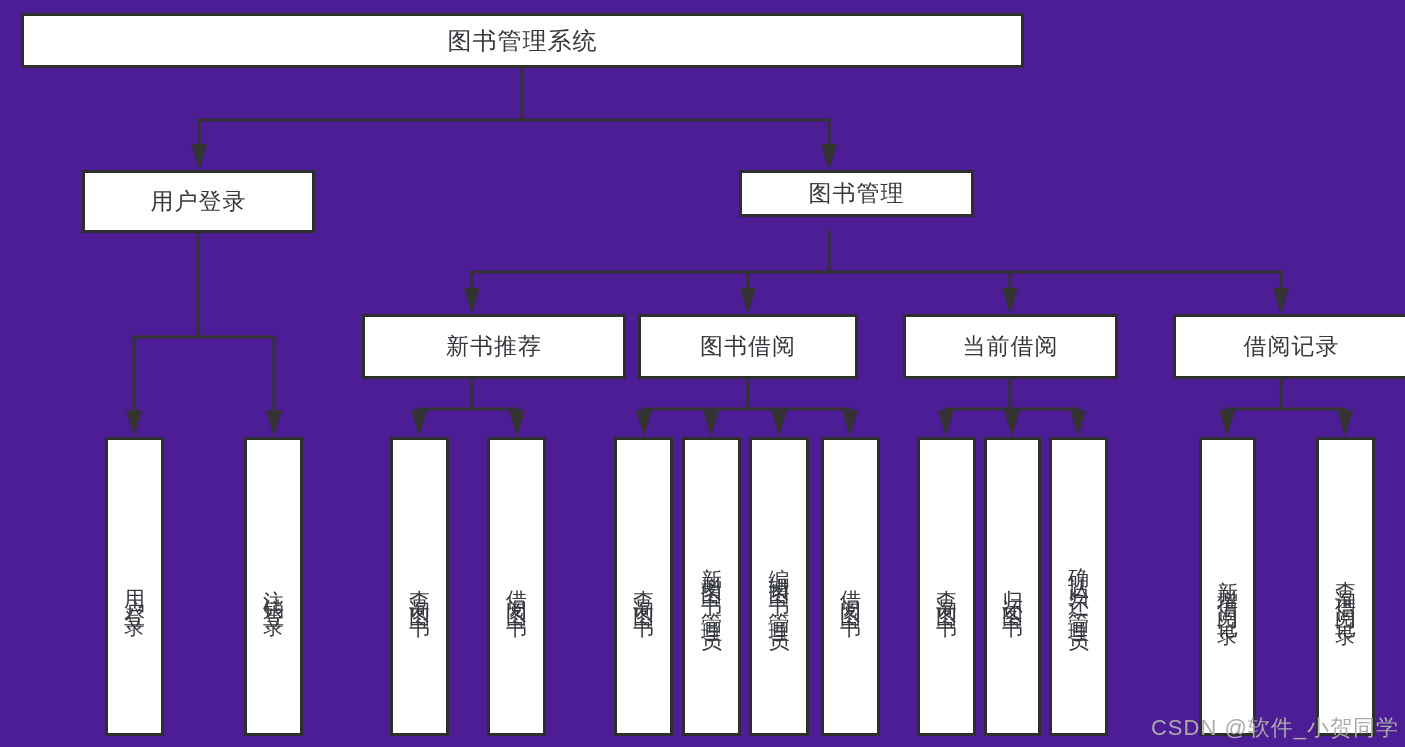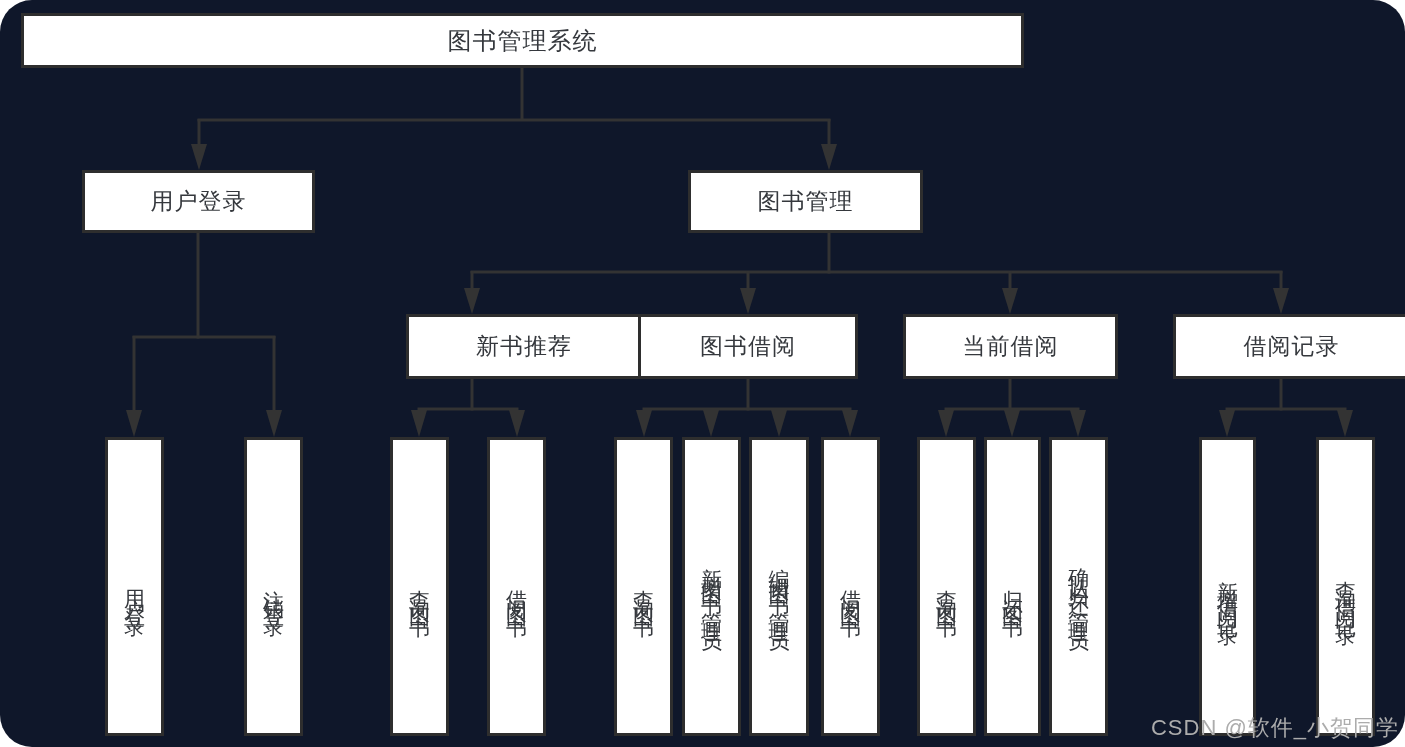--- a/index.html
+++ b/index.html
@@ -4,24 +4,23 @@
 <style>
   html, body {
     margin: 0;
     padding: 0;
     background: #ffffff;
   }
   .stage {
     position: relative;
     width: 1405px;
     height: 747px;
-    background: #0f172a;
+    background: #4c1d95;
     font-family: "Liberation Sans", "DejaVu Sans", sans-serif;
     overflow: hidden;
-    border-radius: 32px;
   }
   .connectors {
     position: absolute;
     left: 0;
     top: 0;
     width: 1405px;
     height: 747px;
   }
   .node {
     position: absolute;
@@ -126,23 +125,23 @@
       <line x1="1281" y1="377" x2="1281" y2="410.5" fill="none"></line>
       <line x1="1225.5" y1="409" x2="1346.5" y2="409" fill="none"></line>
       <polygon points="1219,410 1235,410 1227,437" stroke="none"></polygon>
       <polygon points="1337,410 1353,410 1345,437" stroke="none"></polygon>
     </g>
   </svg>
 
   <div class="node hbox root" style="left:21px; top:13px; width:1003px; height:55px;">图书管理系统</div>
 
   <div class="node hbox" style="left:82px; top:170px; width:233px; height:63px;">用户登录</div>
-  <div class="node hbox" style="left:688px; top:170px; width:235px; height:63px;">图书管理</div>
+  <div class="node hbox" style="left:739px; top:170px; width:235px; height:47px;">图书管理</div>
 
-  <div class="node hbox" style="left:362px; top:314px; width:236px; height:65px;margin-left:44px;">新书推荐</div>
+  <div class="node hbox" style="left:362px; top:314px; width:264px; height:65px;">新书推荐</div>
   <div class="node hbox" style="left:638px; top:314px; width:220px; height:65px;text-align:center;">图书借阅</div>
   <div class="node hbox" style="left:903px; top:314px; width:215px; height:65px;">当前借阅</div>
   <div class="node hbox" style="left:1173px; top:314px; width:237px; height:65px;">借阅记录</div>
 
   <div class="node vbox" style="left:105px; top:437px; width:59px; height:299px;">
     <span>用户登录</span>
   </div>
   <div class="node vbox" style="left:244px; top:437px; width:59px; height:299px;">
     <span>注销登录</span>
   </div>

